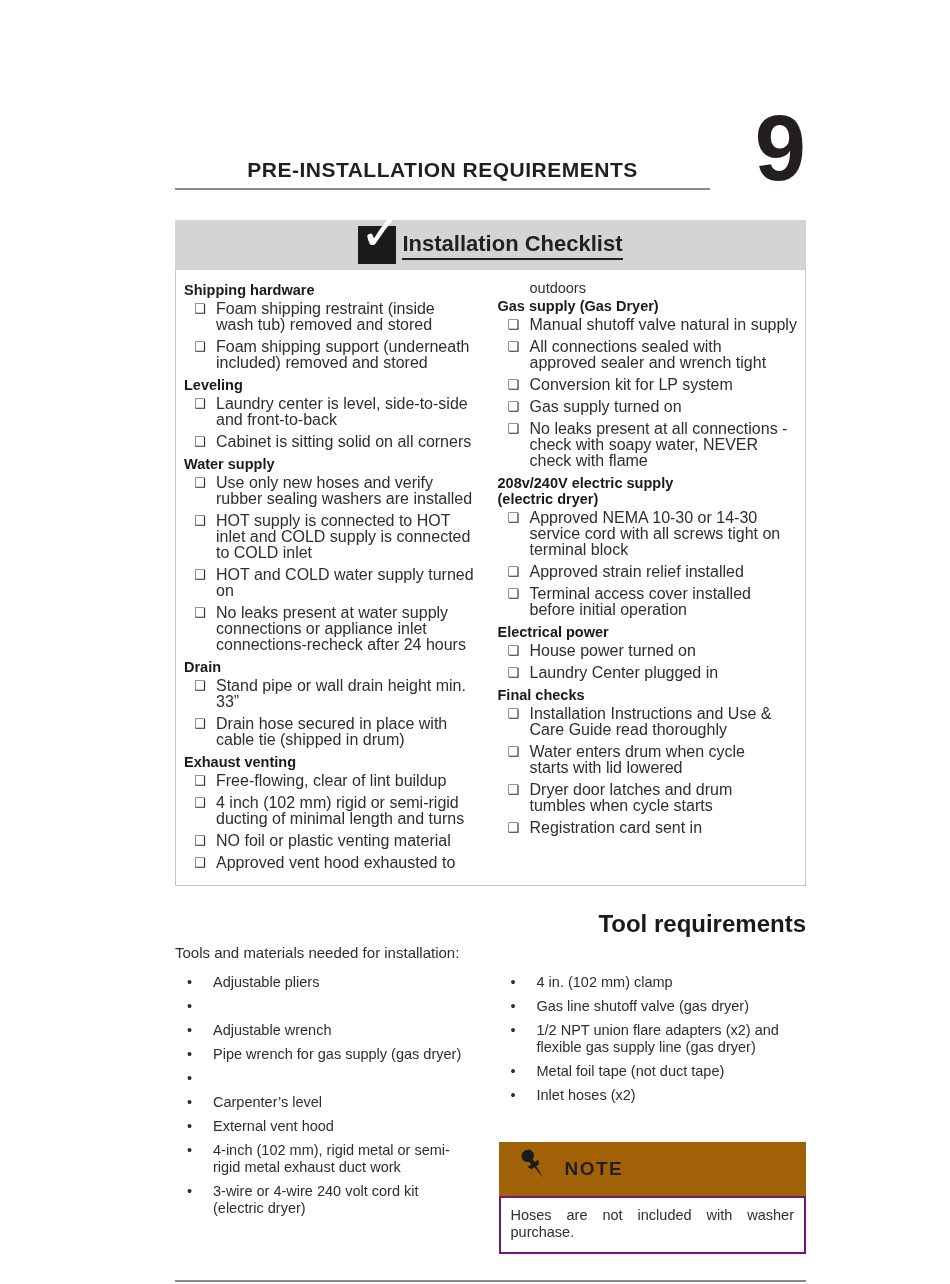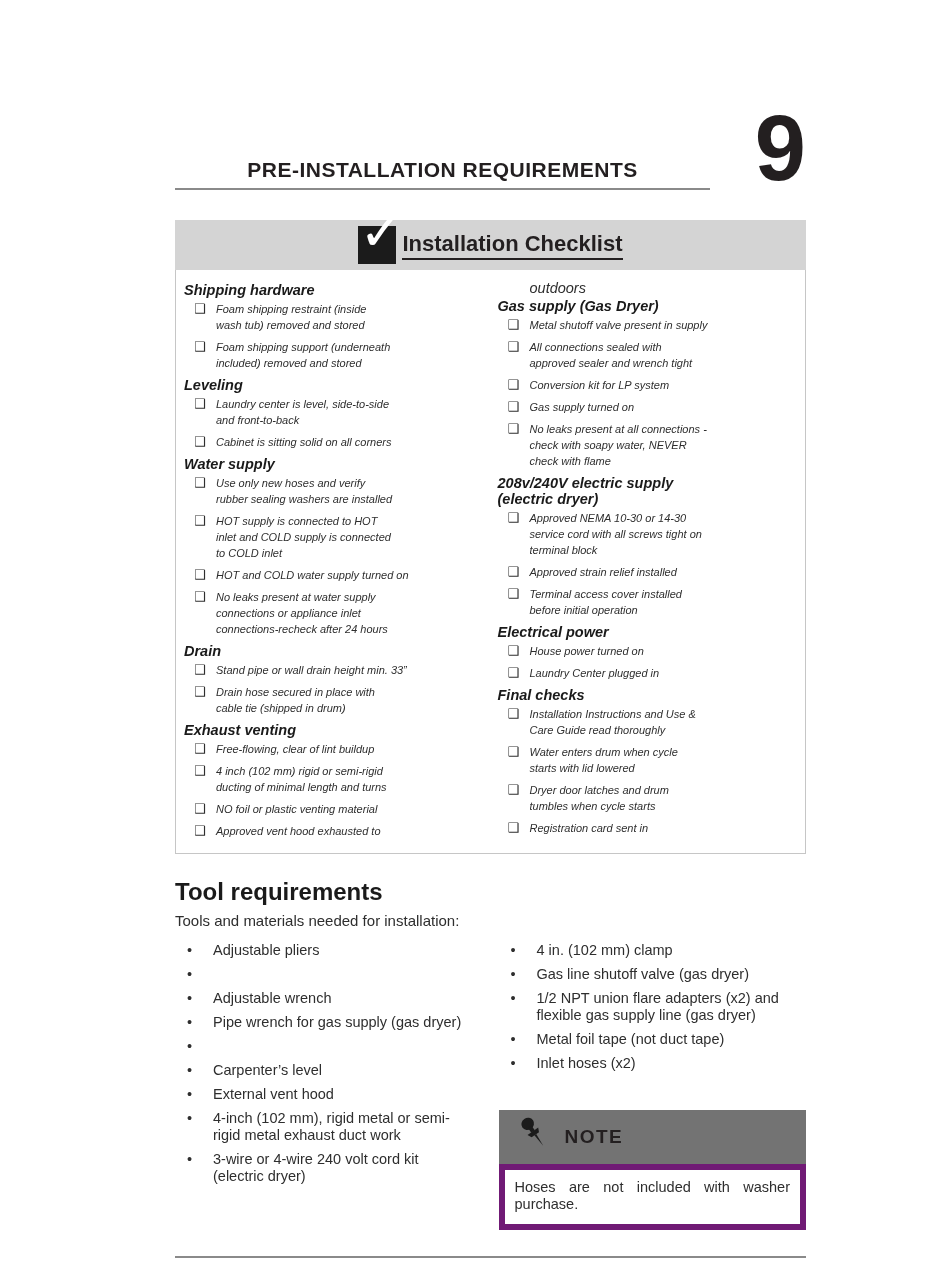--- a/index.html
+++ b/index.html
@@ -36,58 +36,58 @@
     font-size:52px; font-weight:bold; line-height:52px;
   }
   .checklist-title {
     font-size:22px; font-weight:bold; color:#231f20;
     border-bottom:2px solid #231f20; padding-bottom:1px;
   }
   .checklist-body {
     border:1px solid #c6c6c6; border-top:none; background:#fff;
     display:flex; padding:10px 6px 8px 8px; min-height:545px;
   }
-  .cl-col { width:50%;font-style:italic; }
+  .cl-col { width:50%; }
   .cl-col.left { padding-right:10px; }
   .cl-col.right { padding-left:6px; }
   .cl-heading {
     font-size:14.5px; font-weight:bold; color:#1a1a1a;
     line-height:16px; margin:2px 0 2px 0; white-space:pre-line;
   }
   .cl-item { display:flex; margin:3px 0 6px 10px; }
   .cl-box {
     flex:0 0 22px; font-size:13px; line-height:16px; color:#2e2e2e;
   }
-  .cl-text { font-size:11px; line-height:16px; white-space:pre-line; }
+  .cl-text { font-size:16px; line-height:16px; white-space:pre-line; }
   .cl-cont {
     font-size:14.5px; line-height:16px; margin:0 0 2px 32px; white-space:pre-line;
   }
   
   .tools { width:631px; margin-top:24px; }
-  .tools-title { font-size:24px; font-weight:bold; color:#1a1a1a; line-height:28px; }
+  .tools-title { font-size:24px; font-weight:bold; color:#1a1a1a; line-height:28px;text-align:right; }
   .tools-sub { font-size:15px; margin-top:6px; line-height:18px; }
   .tools-cols { display:flex; margin-top:12px; }
   .tools-col { width:50%; }
   .tools-col.left { padding-right:14px; }
   .tools-col.right { padding-left:8px; }
   .tool-item { display:flex; margin:0 0 7px 12px; }
   .bullet { flex:0 0 26px; font-size:14.5px; line-height:17px; }
   .tool-text { font-size:14.5px; line-height:17px; white-space:pre-line; }
   
   .note-box { margin-top:38px; width:100%; }
   .note-header {
-    height:54px; background:#737373; display:flex; align-items:center;
+    height:54px; background:#a16207; display:flex; align-items:center;
     padding-left:18px;
   }
   .note-title {
     font-size:19px; font-weight:bold; letter-spacing:1.5px; color:#231f20;
     margin-left:18px;
   }
   .note-body {
-    border:6px solid #701a75; background:#fff; padding:9px 10px 11px 10px;
+    border:2px solid #701a75; background:#fff; padding:9px 10px 11px 10px;
     font-size:14.5px; line-height:17px; text-align:justify; color:#2e2e2e;
   }
   .bottom-rule {
     width:631px; border:none; border-top:2px solid #8a8a8a; margin-top:26px;
   }
 </style>
 </head>
 <body>
 
 <div class="page">
@@ -179,21 +179,21 @@
           <div class="cl-item">
             <span class="cl-box">❑</span>
             <span class="cl-text">Approved vent hood exhausted to</span>
           </div>
         </div>
       <div class="cl-col right" id="cl-right">
           <div class="cl-cont">outdoors</div>
           <div class="cl-heading">Gas supply (Gas Dryer)</div>
           <div class="cl-item">
             <span class="cl-box">❑</span>
-            <span class="cl-text">Metal shutoff valve present in supply</span>
+            <span class="cl-text">Manual shutoff valve natural in supply</span>
           </div>
           <div class="cl-item">
             <span class="cl-box">❑</span>
             <span class="cl-text">All connections sealed with
 approved sealer and wrench tight</span>
           </div>
           <div class="cl-item">
             <span class="cl-box">❑</span>
             <span class="cl-text">Conversion kit for LP system</span>
           </div>

